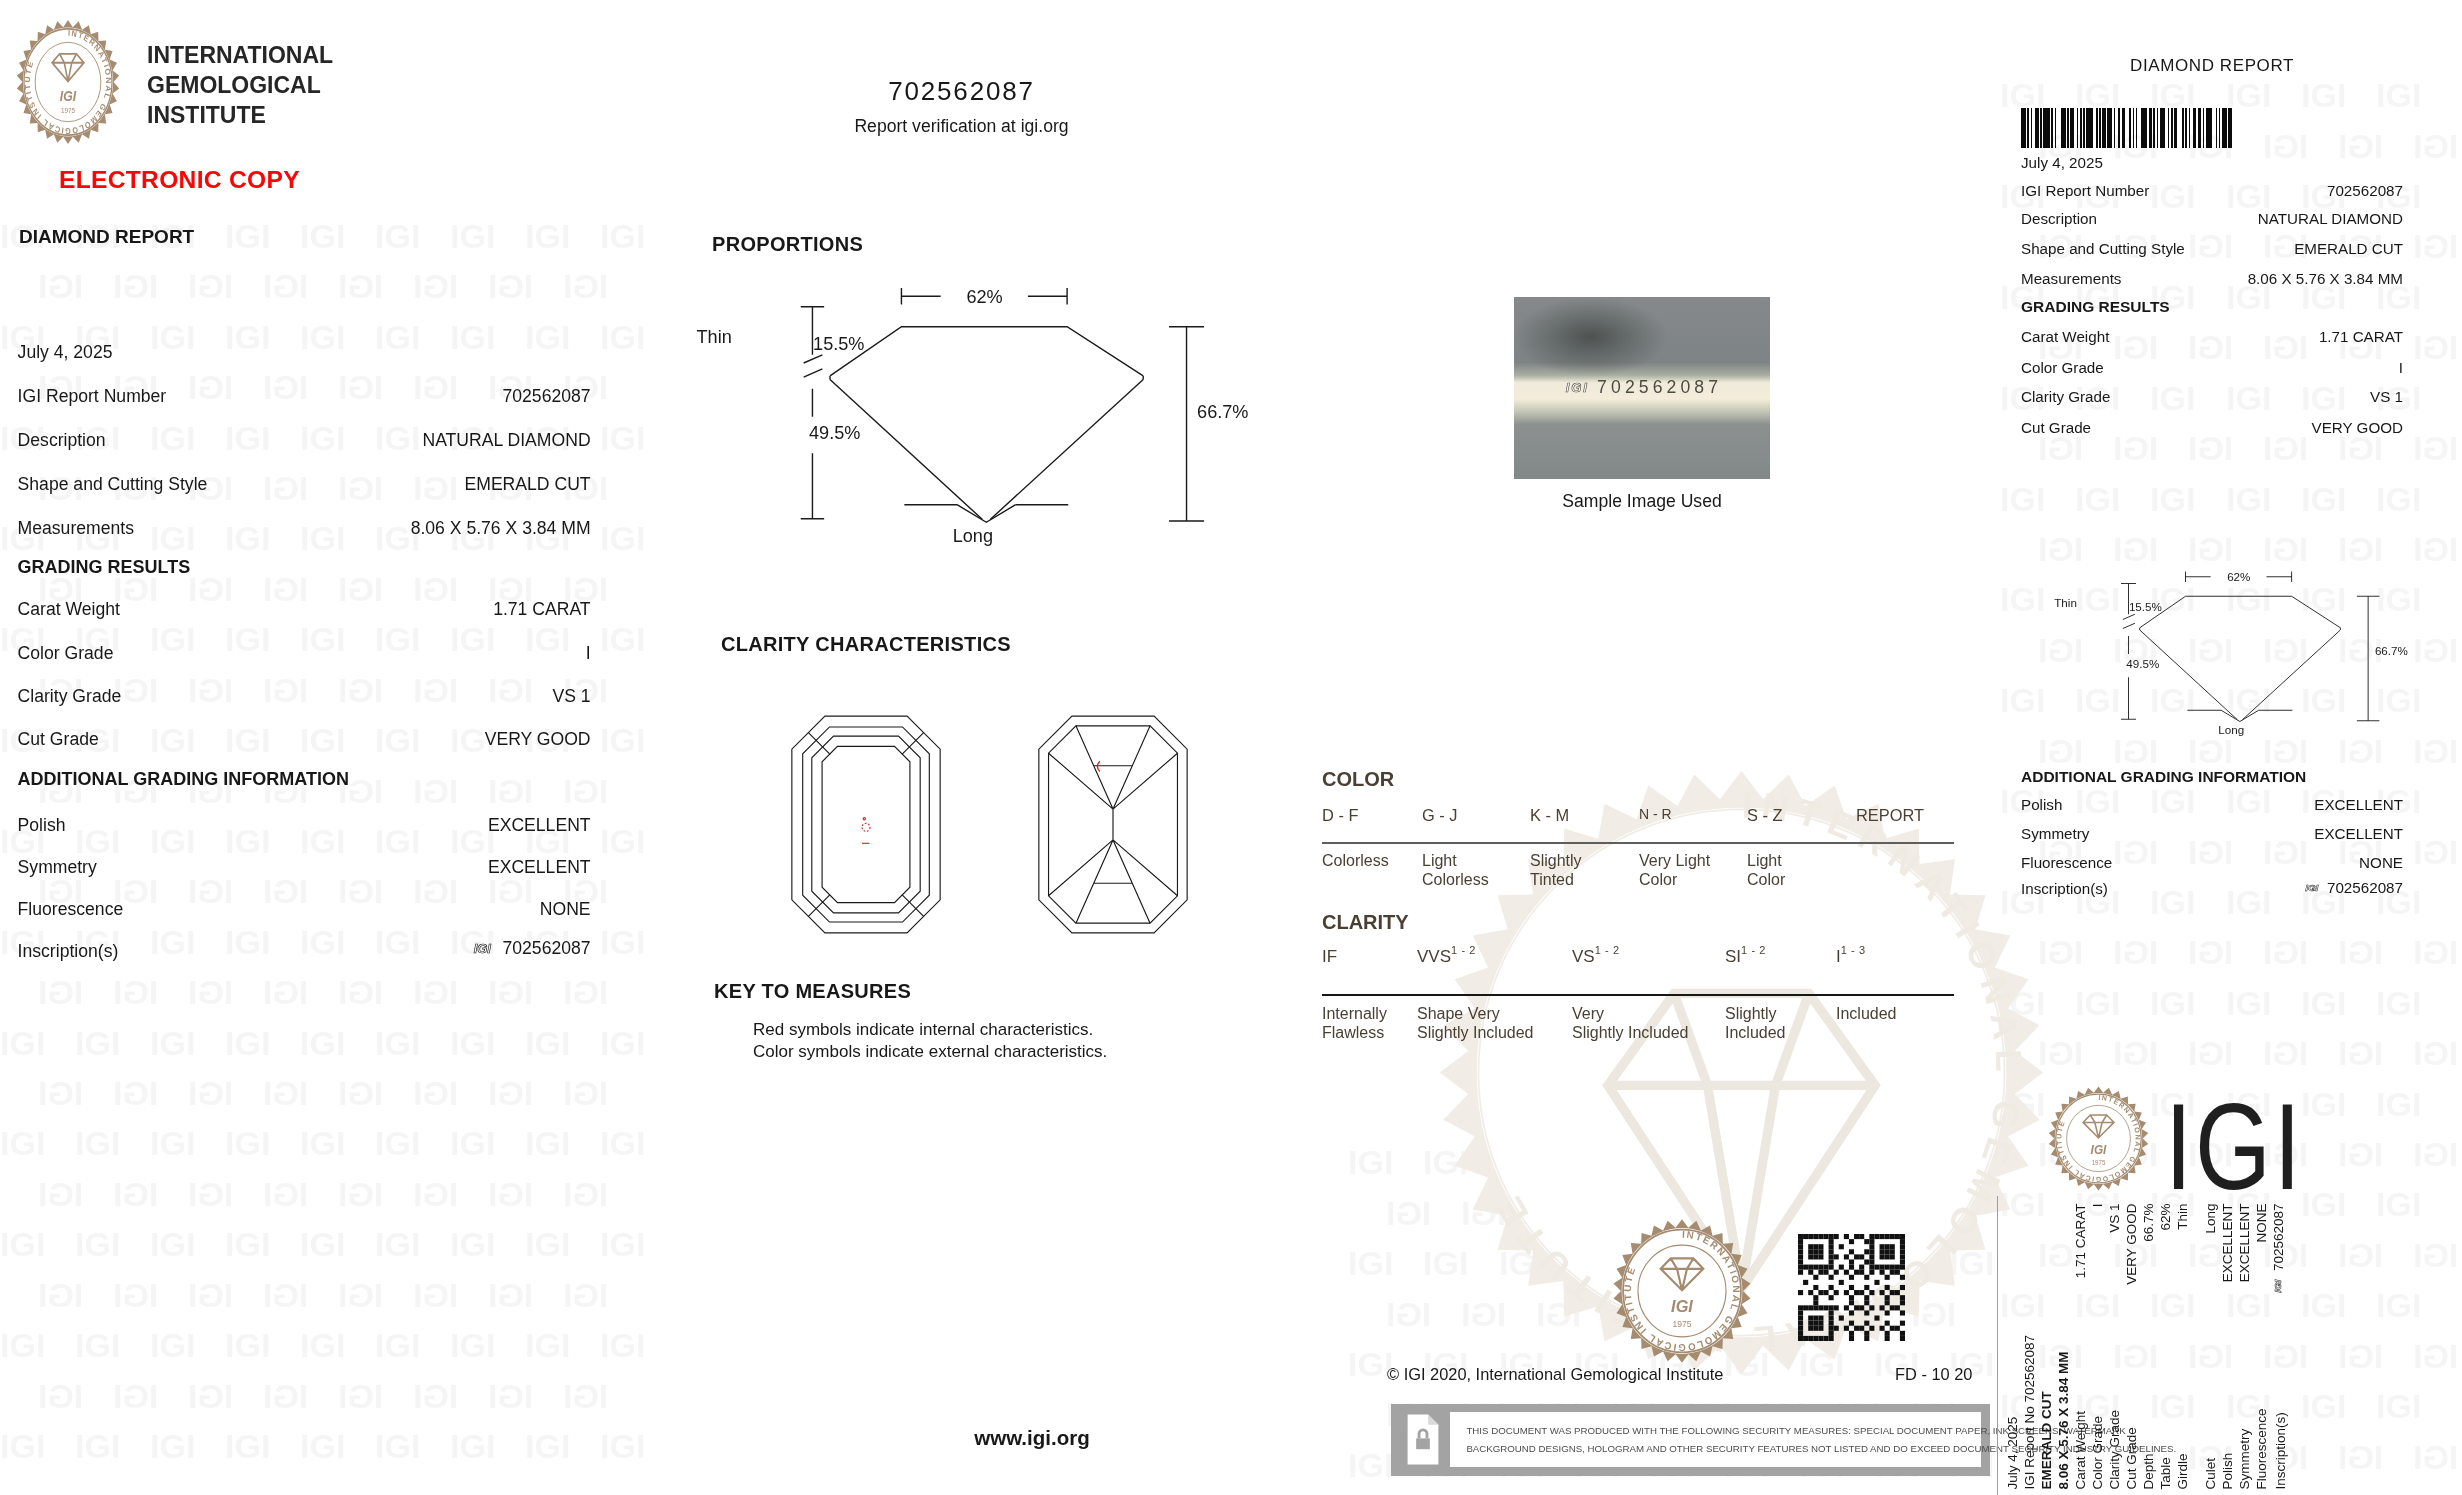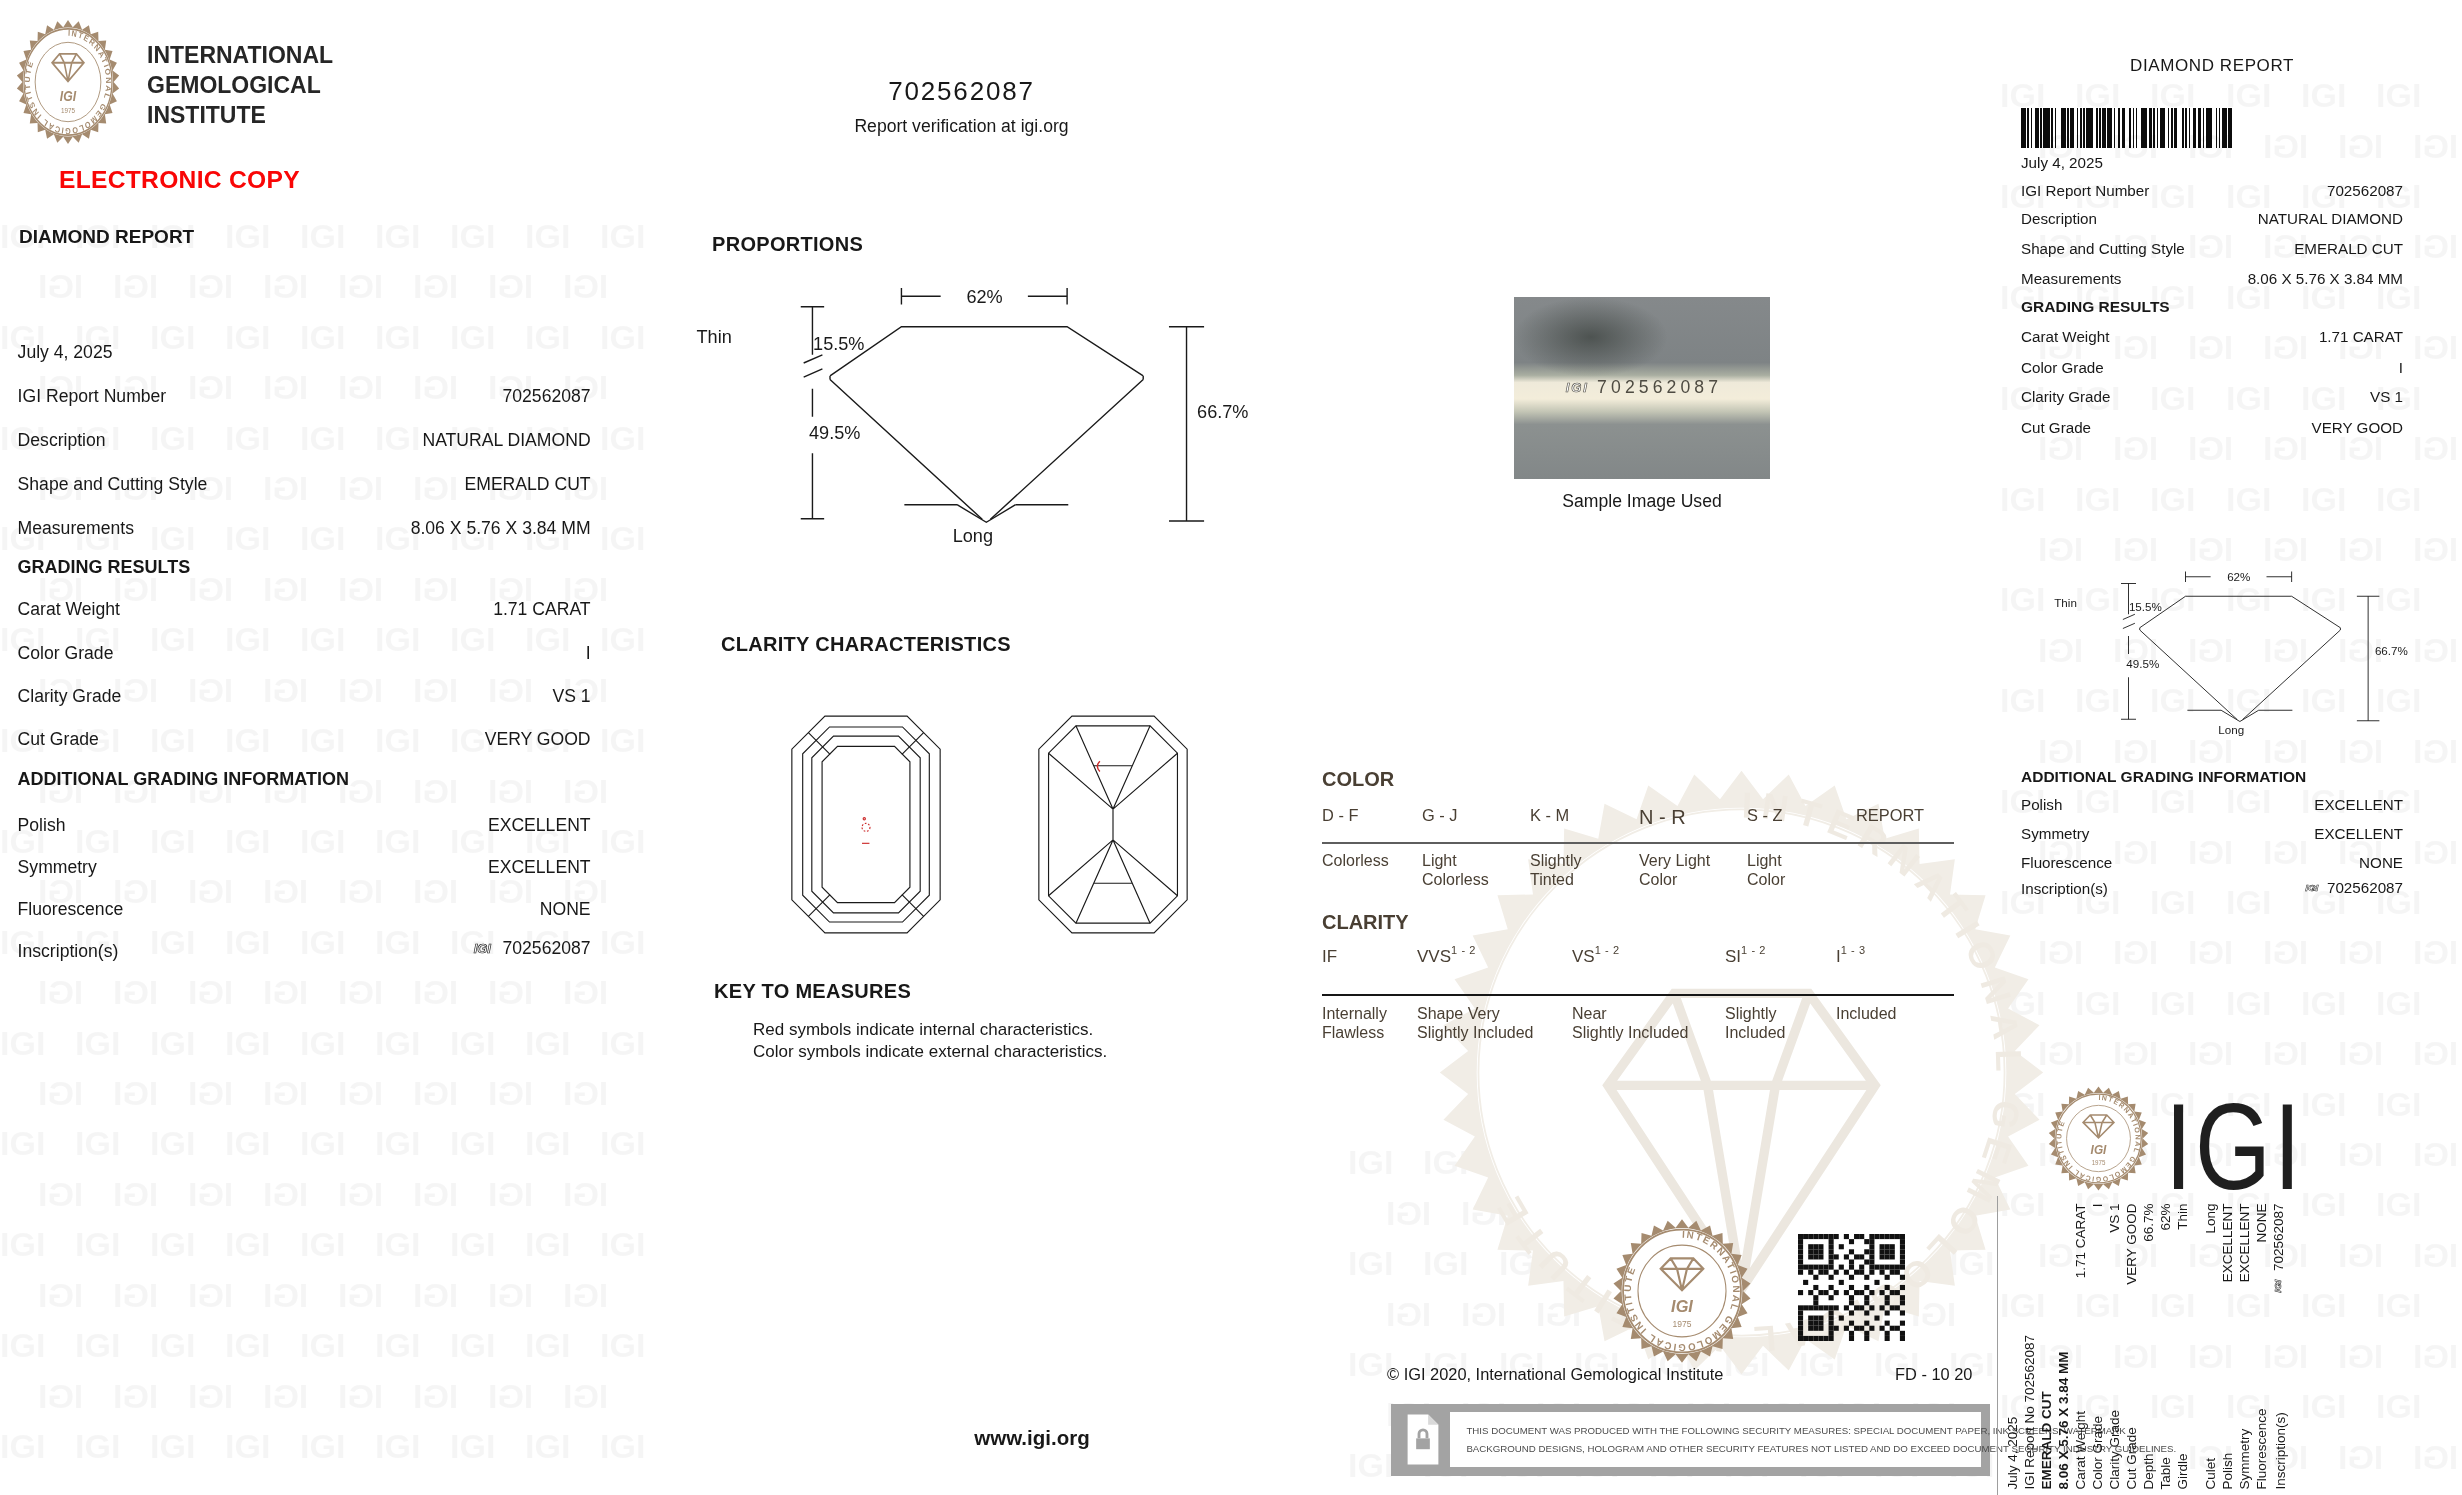--- a/index.html
+++ b/index.html
@@ -643,21 +643,21 @@
       </svg>
     <span>702562087</span>
   </div>
 </div>
 <div class="r center" style="left:1514px;top:491px;width:256px;font-size:17.6px">Sample Image Used</div>
 
 <div class="r scale" style="left:1322px;top:768px;font-size:20px;font-weight:bold">COLOR</div>
 <div class="r scale" style="left:1322px;top:806px;font-size:16.4px">D - F</div>
 <div class="r scale" style="left:1422px;top:806px;font-size:16.4px">G - J</div>
 <div class="r scale" style="left:1530px;top:806px;font-size:16.4px">K - M</div>
-<div class="r scale" style="left:1639px;top:806px;font-size:20px">N - R</div>
+<div class="r scale" style="left:1639px;top:806px;font-size:14px">N - R</div>
 <div class="r scale" style="left:1747px;top:806px;font-size:16.4px">S - Z</div>
 <div class="r scale" style="left:1856px;top:806px;font-size:16.4px">REPORT</div>
 <div class="r scale-rule" style="left:1322px;top:842px;width:632px;height:1.8px;background:#5e5e5e"></div>
 <div class="r scale cdesc" style="left:1322px;top:851px;width:100px">
     <div>Colorless</div>
     <div></div>
   </div>
 <div class="r scale cdesc" style="left:1422px;top:851px;width:100px">
     <div>Light</div>
     <div>Colorless</div>
@@ -684,21 +684,21 @@
 <div class="r scale-rule" style="left:1322px;top:994px;width:632px;height:2.3px;background:#161616"></div>
 <div class="r scale cdesc" style="left:1322px;top:1004px;width:147px">
     <div>Internally</div>
     <div>Flawless</div>
   </div>
 <div class="r scale cdesc" style="left:1417px;top:1004px;width:152px">
     <div>Shape Very</div>
     <div>Slightly Included</div>
   </div>
 <div class="r scale cdesc" style="left:1572px;top:1004px;width:152px">
-    <div>Near</div>
+    <div>Very</div>
     <div>Slightly Included</div>
   </div>
 <div class="r scale cdesc" style="left:1725px;top:1004px;width:147px">
     <div>Slightly</div>
     <div>Included</div>
   </div>
 <div class="r scale cdesc" style="left:1836px;top:1004px;width:129px">
     <div>Included</div>
     <div></div>
   </div>

